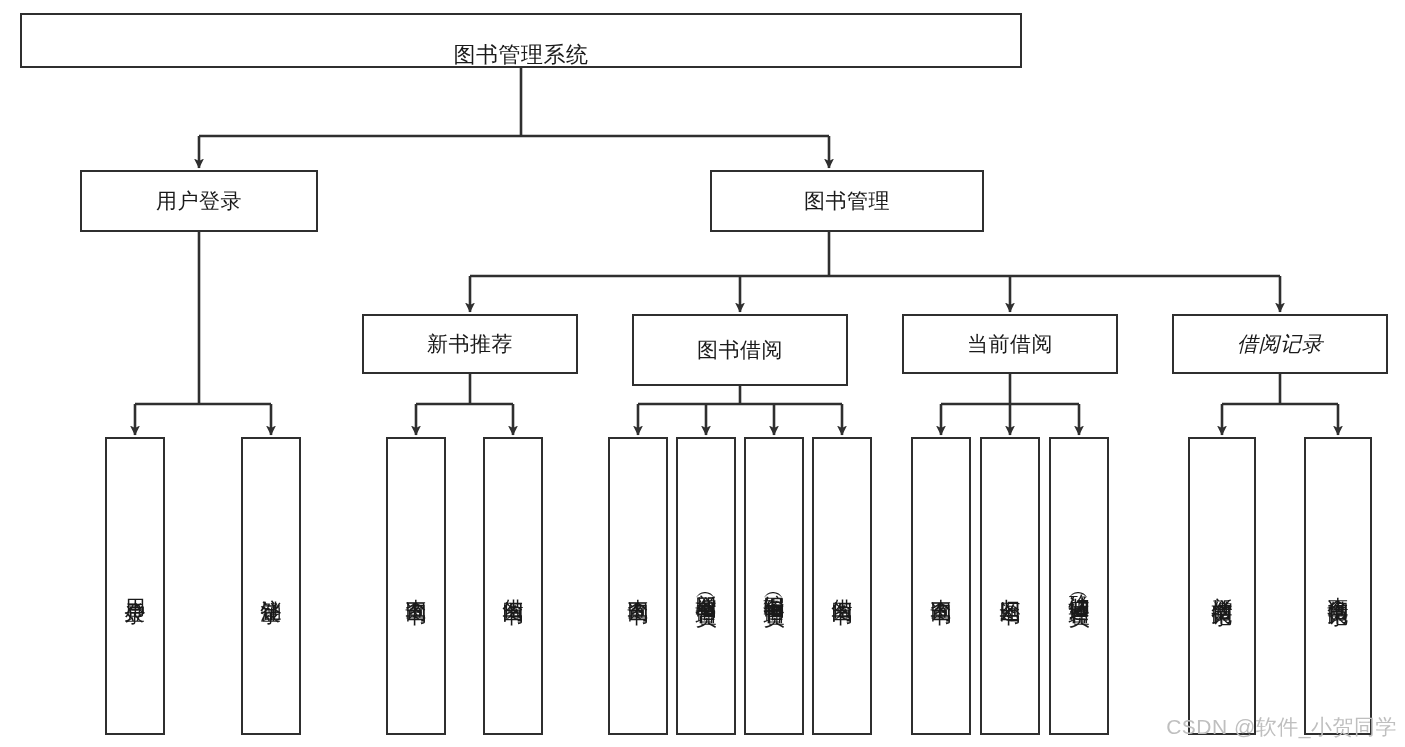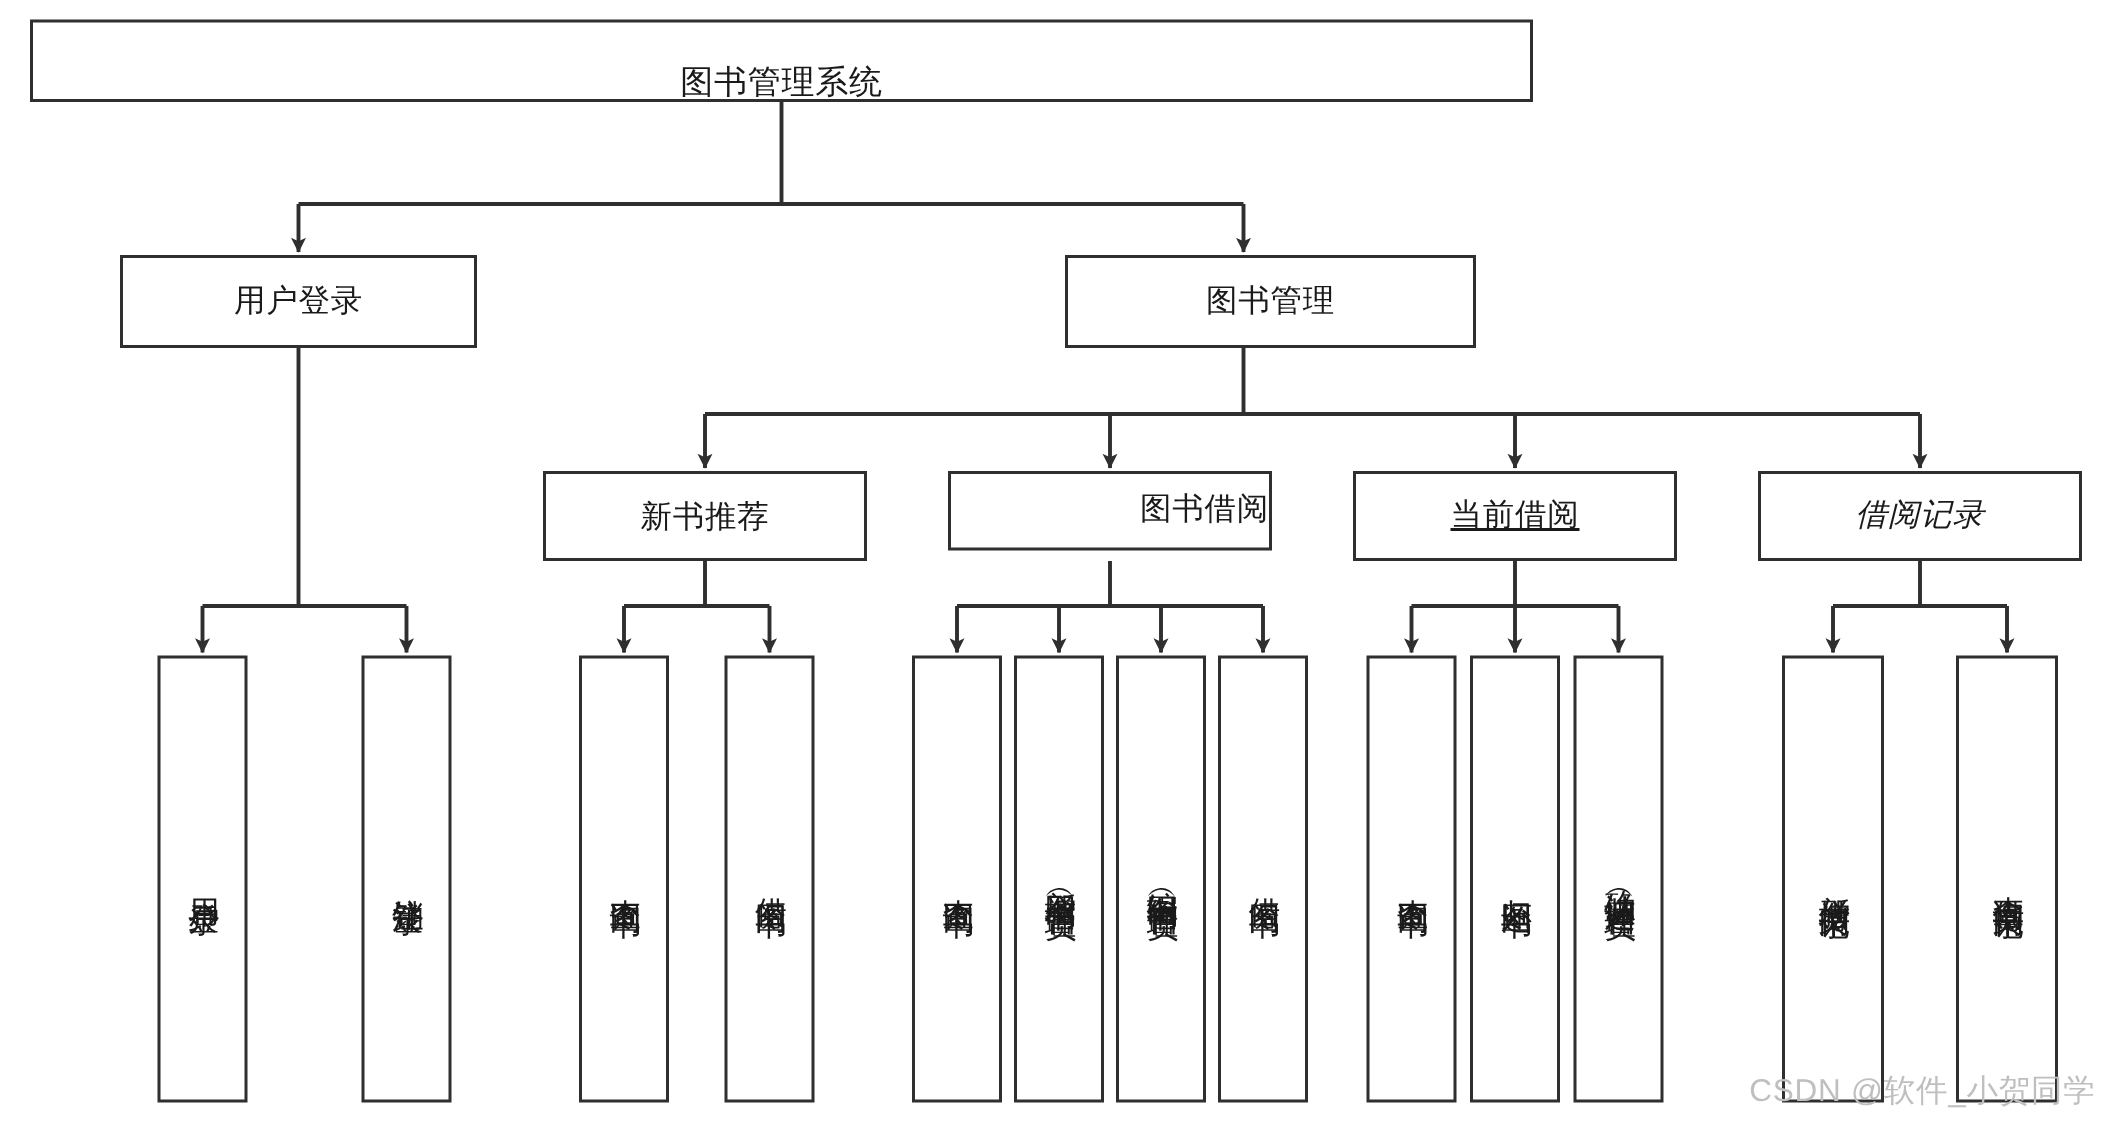--- a/index.html
+++ b/index.html
@@ -138,27 +138,27 @@
     <span class="label">图书管理系统</span>
   </div>
 
   <div class="node horiz" style="left:80px; top:170px; width:238px; height:62px;">
     <span class="label">用户登录</span>
   </div>
   <div class="node horiz" style="left:710px; top:170px; width:274px; height:62px;">
     <span class="label">图书管理</span>
   </div>
 
-  <div class="node horiz" style="left:362px; top:314px; width:216px; height:60px;font-family:Liberation Serif, serif;">
+  <div class="node horiz" style="left:362px; top:314px; width:216px; height:60px;">
     <span class="label">新书推荐</span>
   </div>
-  <div class="node horiz" style="left:632px; top:314px; width:216px; height:53px;justify-content:flex-end;">
+  <div class="node horiz" style="left:632px; top:314px; width:216px; height:72px;">
     <span class="label">图书借阅</span>
   </div>
-  <div class="node horiz" style="left:902px; top:314px; width:216px; height:60px;text-decoration:underline;">
+  <div class="node horiz" style="left:902px; top:314px; width:216px; height:60px;">
     <span class="label">当前借阅</span>
   </div>
   <div class="node horiz" style="left:1172px; top:314px; width:216px; height:60px;font-style:italic;">
     <span class="label">借阅记录</span>
   </div>
 
   <div class="node vert" style="left:105px; top:437px; width:60px; height:298px;">
     <span class="label">用户登录</span>
   </div>
   <div class="node vert" style="left:241px; top:437px; width:60px; height:298px;">

